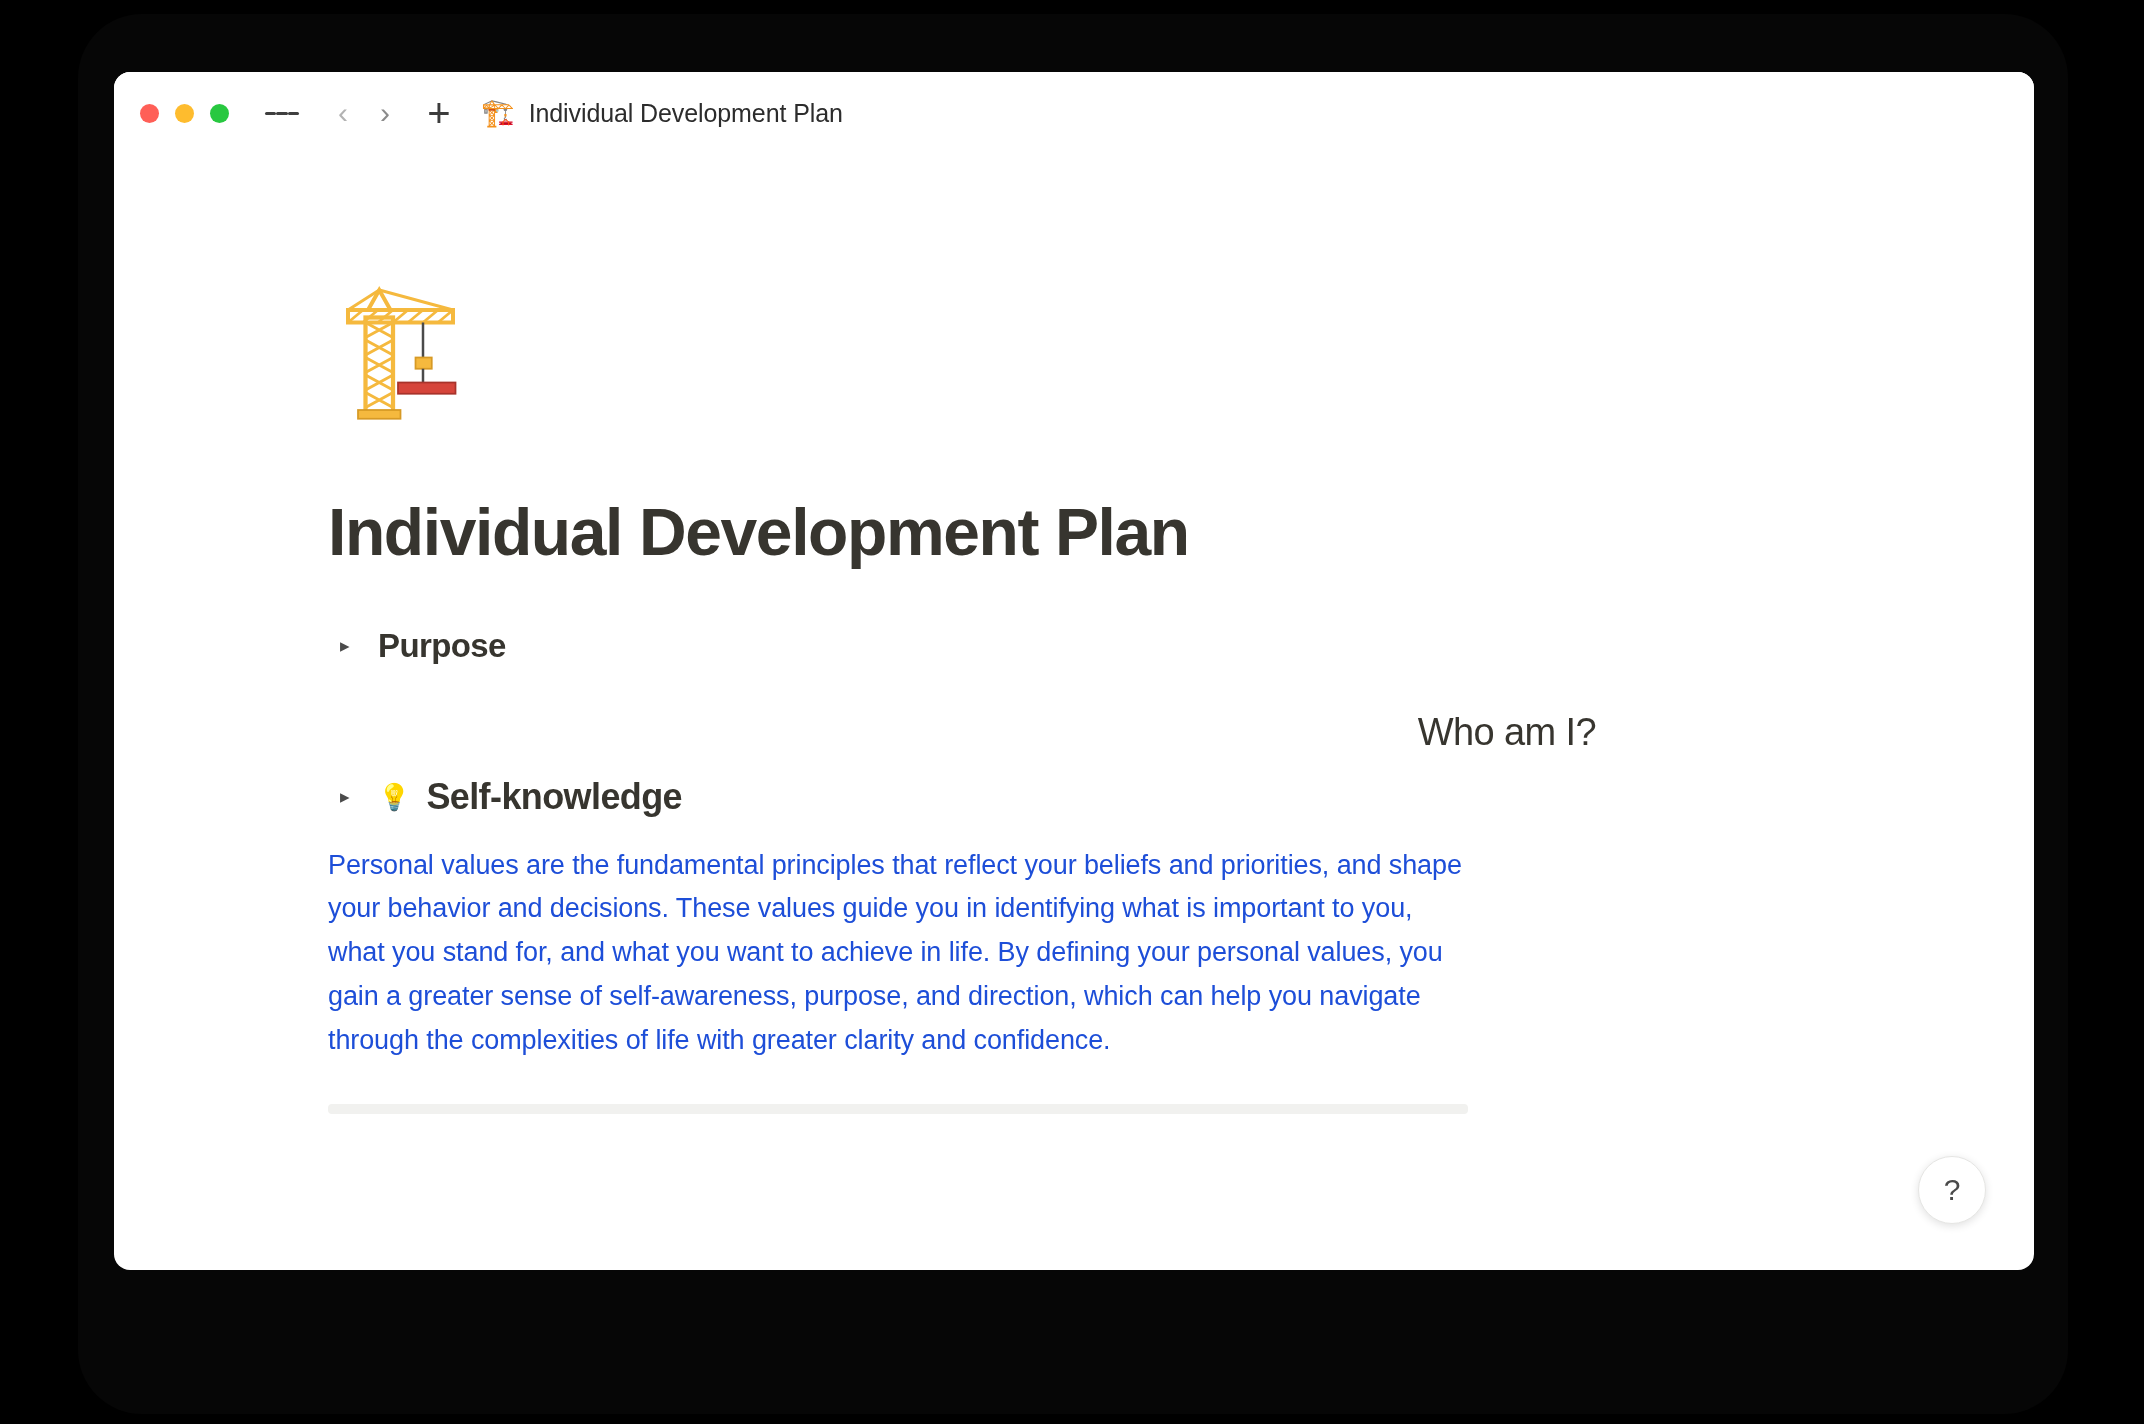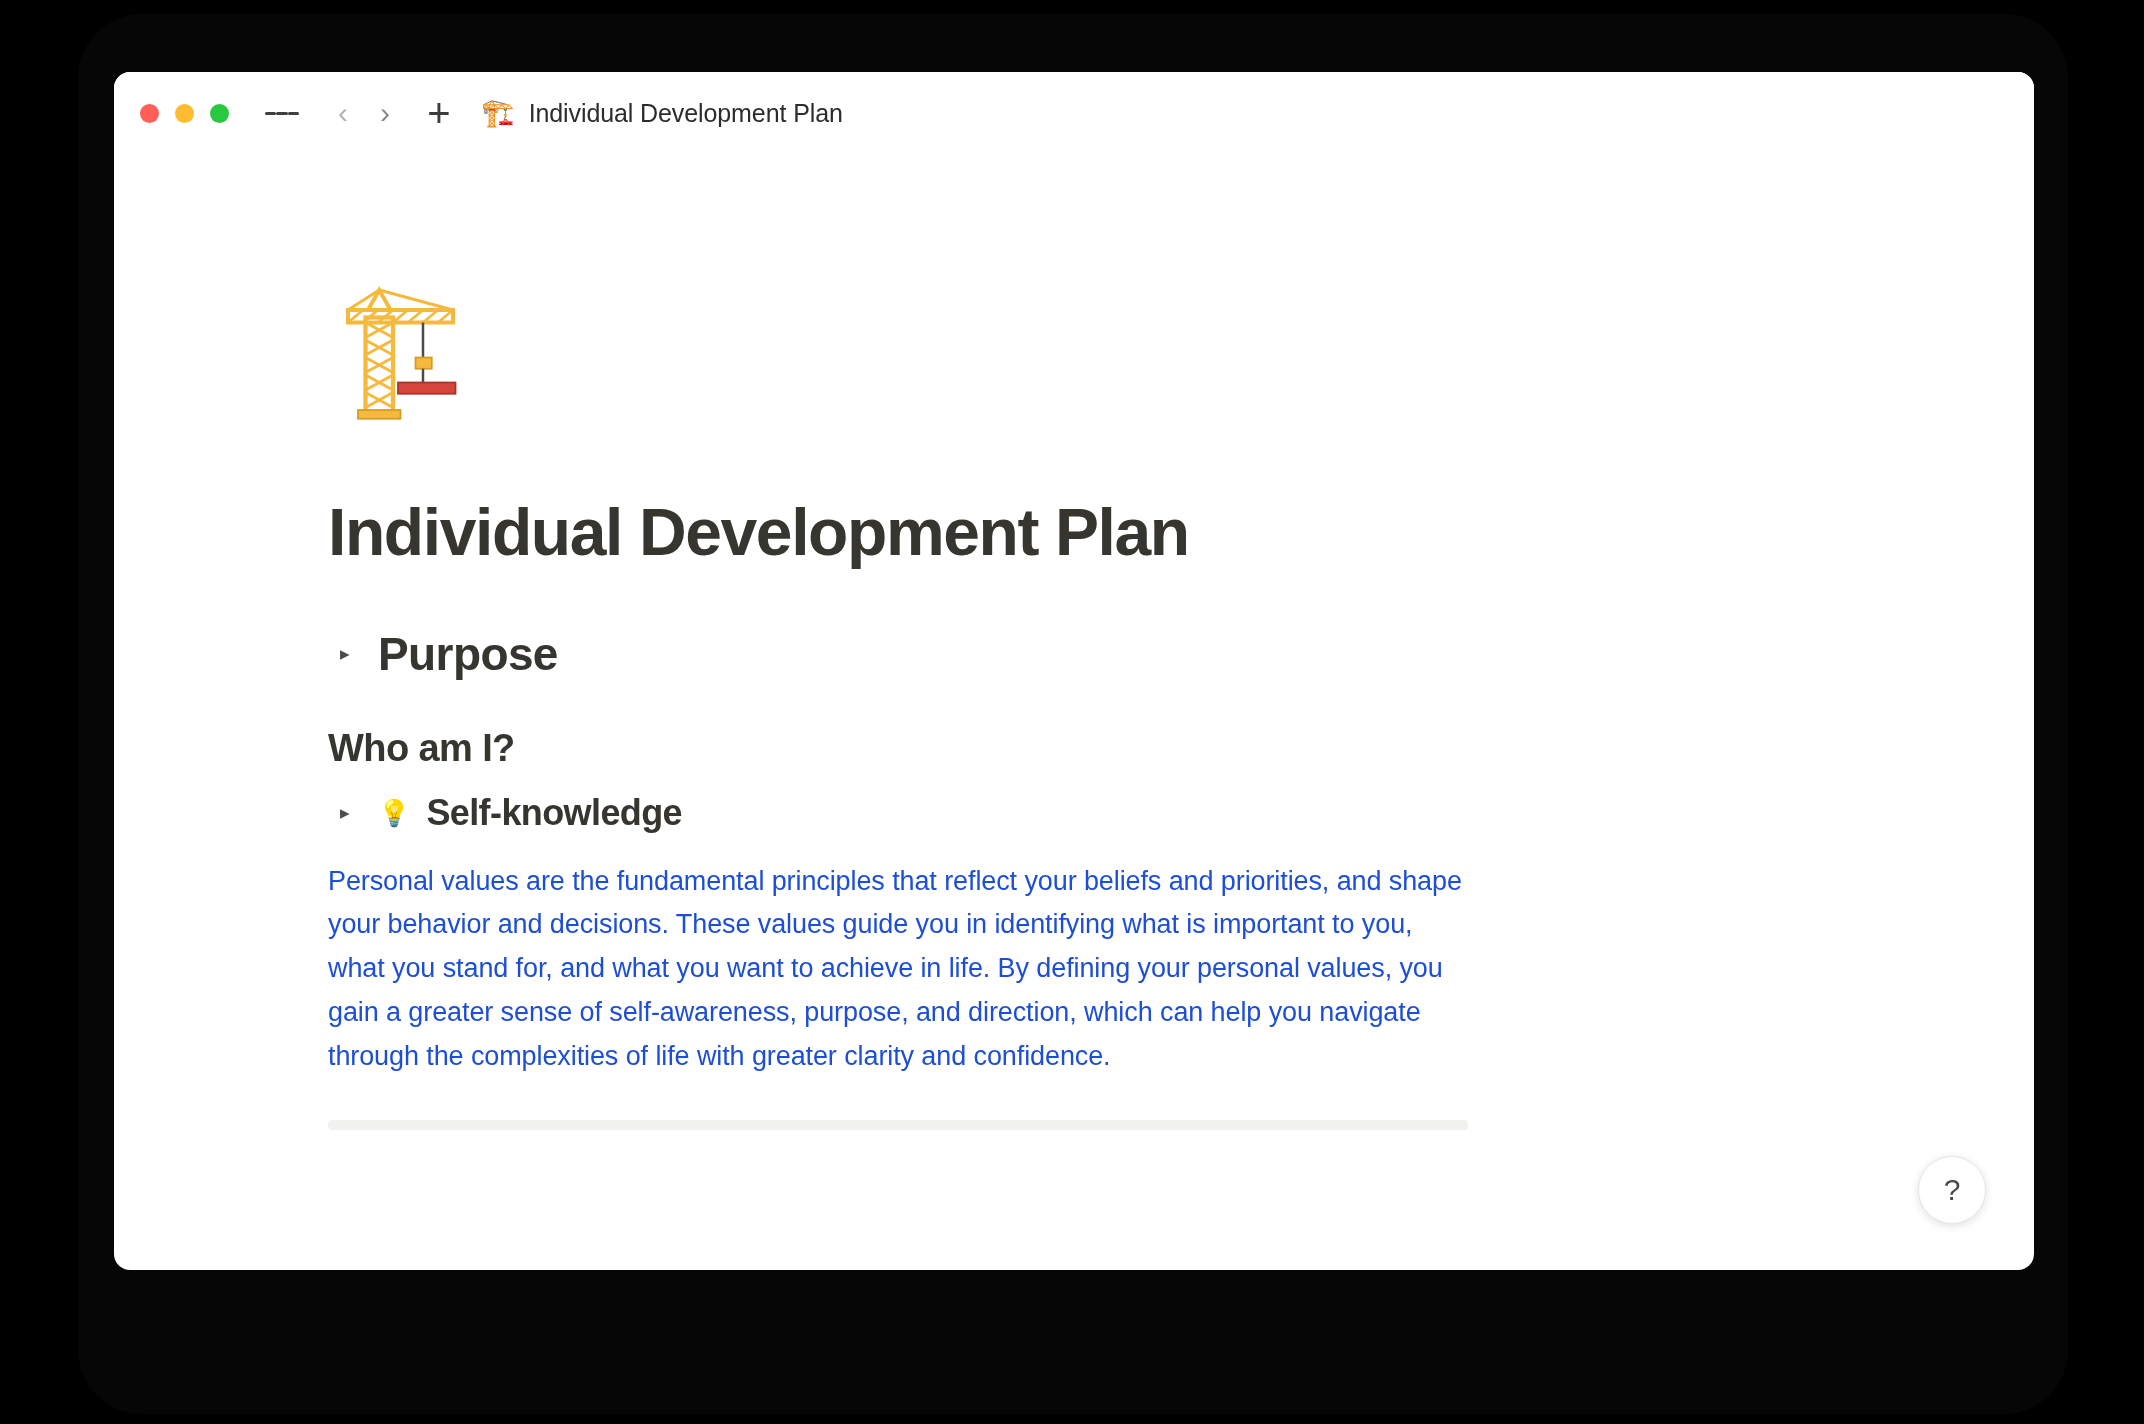--- a/index.html
+++ b/index.html
@@ -209,32 +209,33 @@
     margin: 0 0 46px 0;
   }
   .toggle-row .tri {
     width: 22px;
     color: #4b4b4b;
     font-size: 19px;
     line-height: 19px;
     margin-left: 12px;
   }
   .toggle-row .toggle-label {
-    font-size: 46px;
+    font-size: 33px;
     font-weight: 700;
     color: #37352f;
     letter-spacing: -0.6px;
   }
 
   h2.section-h {
     font-size: 38px;
-    font-weight: 700;
+    font-weight: 400;
     color: #37352f;
     letter-spacing: -0.6px;
     margin: 0 0 22px 0;
+    text-align: right;
   }
 
   .toggle-row.small {
     margin: 0 0 26px 0;
   }
   .toggle-row.small .toggle-label {
     font-size: 36px;
     font-weight: 700;
   }
   .toggle-row.small .bulb {

